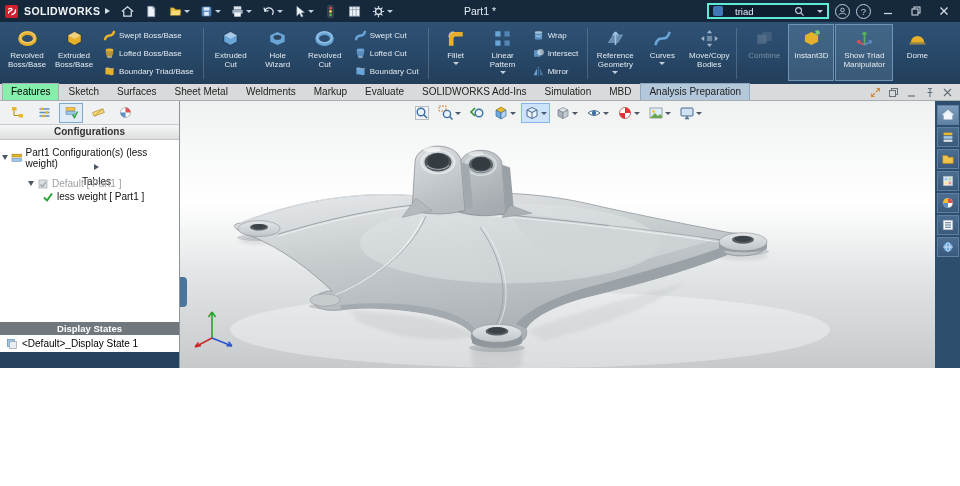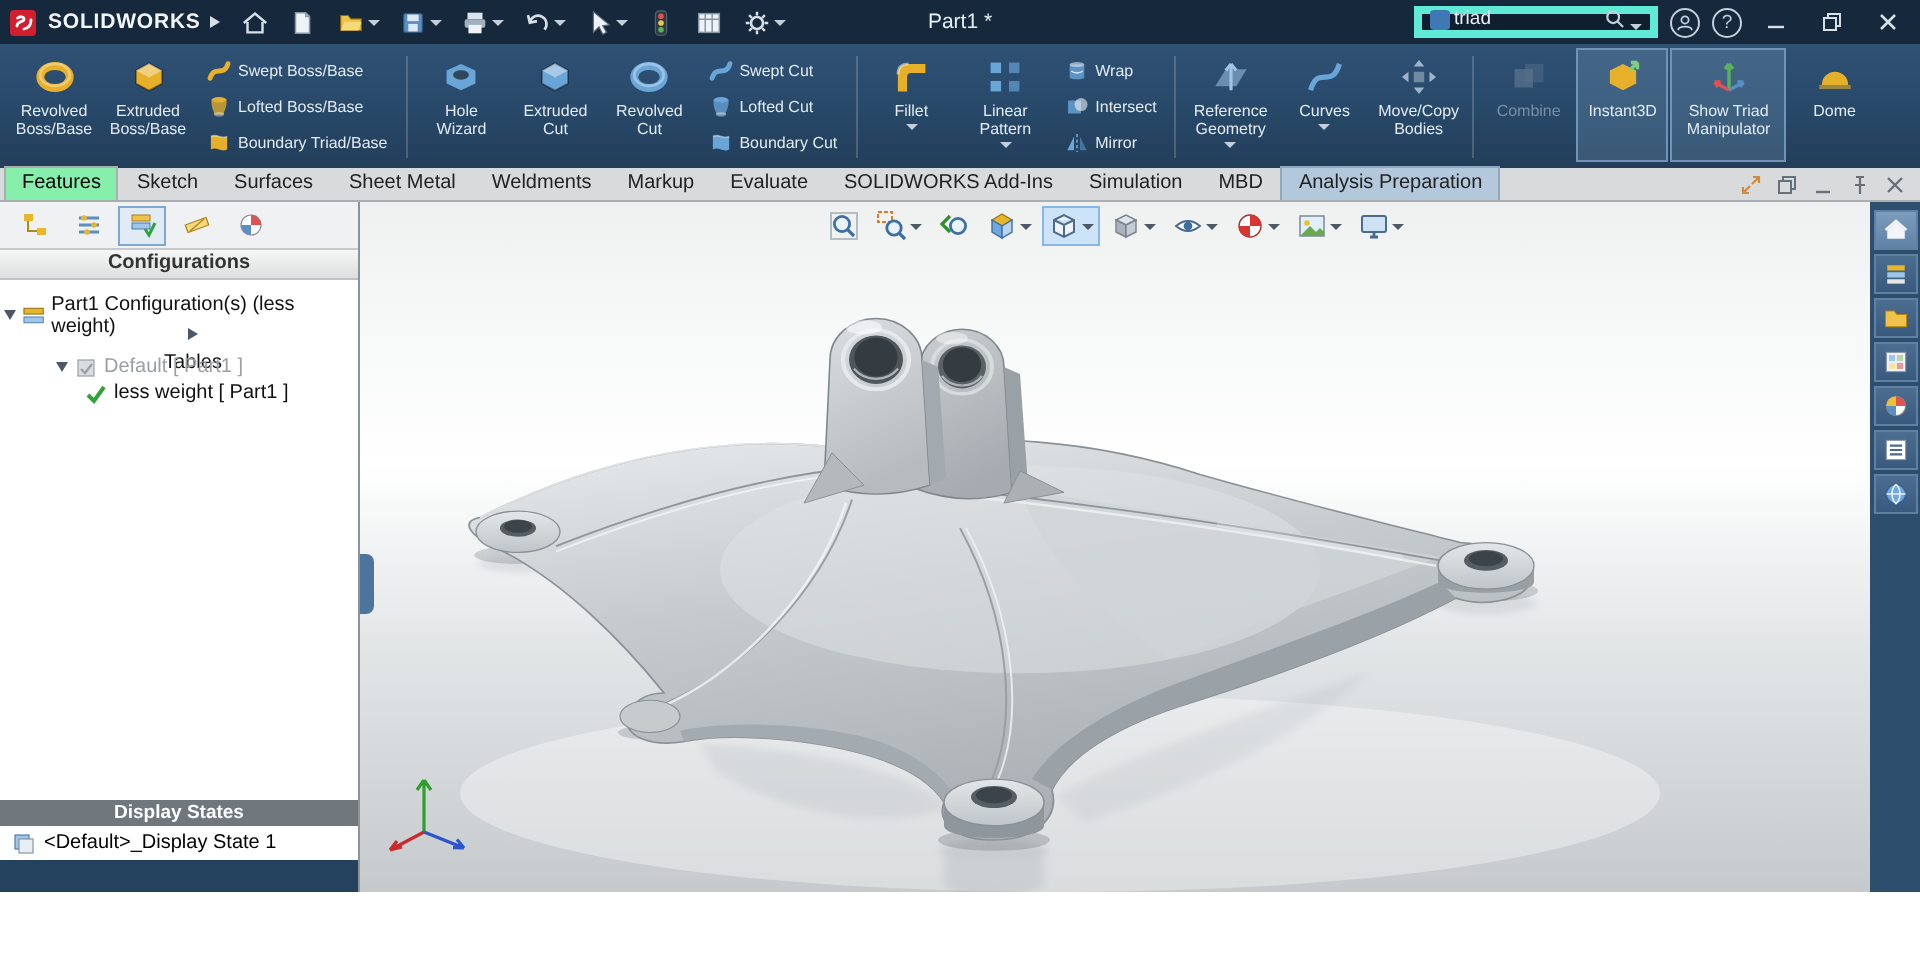--- a/index.html
+++ b/index.html
@@ -1,31 +1,31 @@
 <!DOCTYPE html>
 <html><head>
 <meta charset="utf-8">
 <style>
   * { box-sizing: border-box; margin: 0; padding: 0; }
   html,body { width:960px; height:486px; overflow:hidden; }
   body { font-family:"Liberation Sans", sans-serif; }
-  .app { width:960px; height:446px; position:relative; background:#16293c; display:flex; flex-direction:column; }
+  .app { width:960px; height:368px; position:relative; background:#16293c; display:flex; flex-direction:column; }
   button { background:transparent; border:1px solid transparent; color:inherit; font:inherit; cursor:default; }
 
   
   .titlebar { height:22px; background:#16293c; display:flex; align-items:center; padding:0 5px; gap:3px; position:relative; flex:0 0 22px; }
   .logo-mark { width:13px; height:13px; background:#d11f2f; border-radius:2px; display:flex; align-items:center; justify-content:center; }
   .brand { color:#f2f6fa; font-size:10.5px; font-weight:bold; letter-spacing:.4px; margin:0 2px 0 3px; }
   .brand-arrow { width:0; height:0; border-top:3.5px solid transparent; border-bottom:3.5px solid transparent; border-left:5px solid #d6dee6; margin-right:4px; }
   .qa-btn { height:18px; display:flex; align-items:center; gap:1px; padding:0 2px; }
   .caret { width:0; height:0; border-left:3px solid transparent; border-right:3px solid transparent; border-top:3.5px solid #c3cfda; display:inline-block; }
   .caret.dk { border-top-color:#4c5865; }
   .tb-title { position:absolute; left:0; right:0; text-align:center; color:#e6edf3; font-size:10.5px; pointer-events:none; }
   .tb-right { margin-left:auto; display:flex; align-items:center; gap:6px; }
-  .searchbox { width:122px; height:16px; background:#0f1f30; border:4px solid #5eead4; display:flex; align-items:flex-end; gap:2px; padding:0 4px; }
+  .searchbox { width:122px; height:16px; background:#0f1f30; border:2px solid #5eead4; display:flex; align-items:center; gap:12px; padding:0 4px; }
   .scope-ic { width:10px; height:10px; background:#3f78b5; border-radius:2px; flex:0 0 10px; }
   .search-text { color:#e8eef4; font-size:9.5px; flex:1; }
   .circle-btn { width:15px; height:15px; border:1px solid #c3cfda; border-radius:50%; color:#c3cfda; font-size:9.5px; display:flex; align-items:center; justify-content:center; }
   .win-btn { width:22px; height:18px; display:flex; align-items:center; justify-content:center; }
 
   
   .ribbon { height:62px; flex:0 0 62px; background:linear-gradient(180deg,#2f5174 0%, #294a6b 45%, #223e5a 100%); display:flex; align-items:stretch; padding:2px 4px 1px; }
   .rgroup { display:flex; align-items:stretch; gap:1px; }
   .rsep { width:1px; background:rgba(255,255,255,.18); margin:4px 4px; }
   .rbtn { color:#e3eaf0; font-size:8px; line-height:9px; }
@@ -328,29 +328,29 @@
               <use href="#s-boundary"></use>
             </svg>
             <span>Boundary Triad/Base</span>
           </button>
       </div>
     </div>
     <div class="rsep"></div>
     <div class="rgroup">
       <button class="rbtn lg">
           <svg class="ic22 blue">
+            <use href="#s-prism"></use>
+          </svg>
+          <span class="lbl">Extruded Cut</span>
+        </button>
+      <button class="rbtn lg">
+          <svg class="ic22 blue">
             <use href="#s-hole"></use>
           </svg>
           <span class="lbl">Hole Wizard</span>
-        </button>
-      <button class="rbtn lg">
-          <svg class="ic22 blue">
-            <use href="#s-prism"></use>
-          </svg>
-          <span class="lbl">Extruded Cut</span>
         </button>
       <button class="rbtn lg">
           <svg class="ic22 blue">
             <use href="#s-torus"></use>
           </svg>
           <span class="lbl">Revolved Cut</span>
         </button>
       <div class="rcol">
         <button class="rbtn sm">
             <svg class="ic13 blue">

